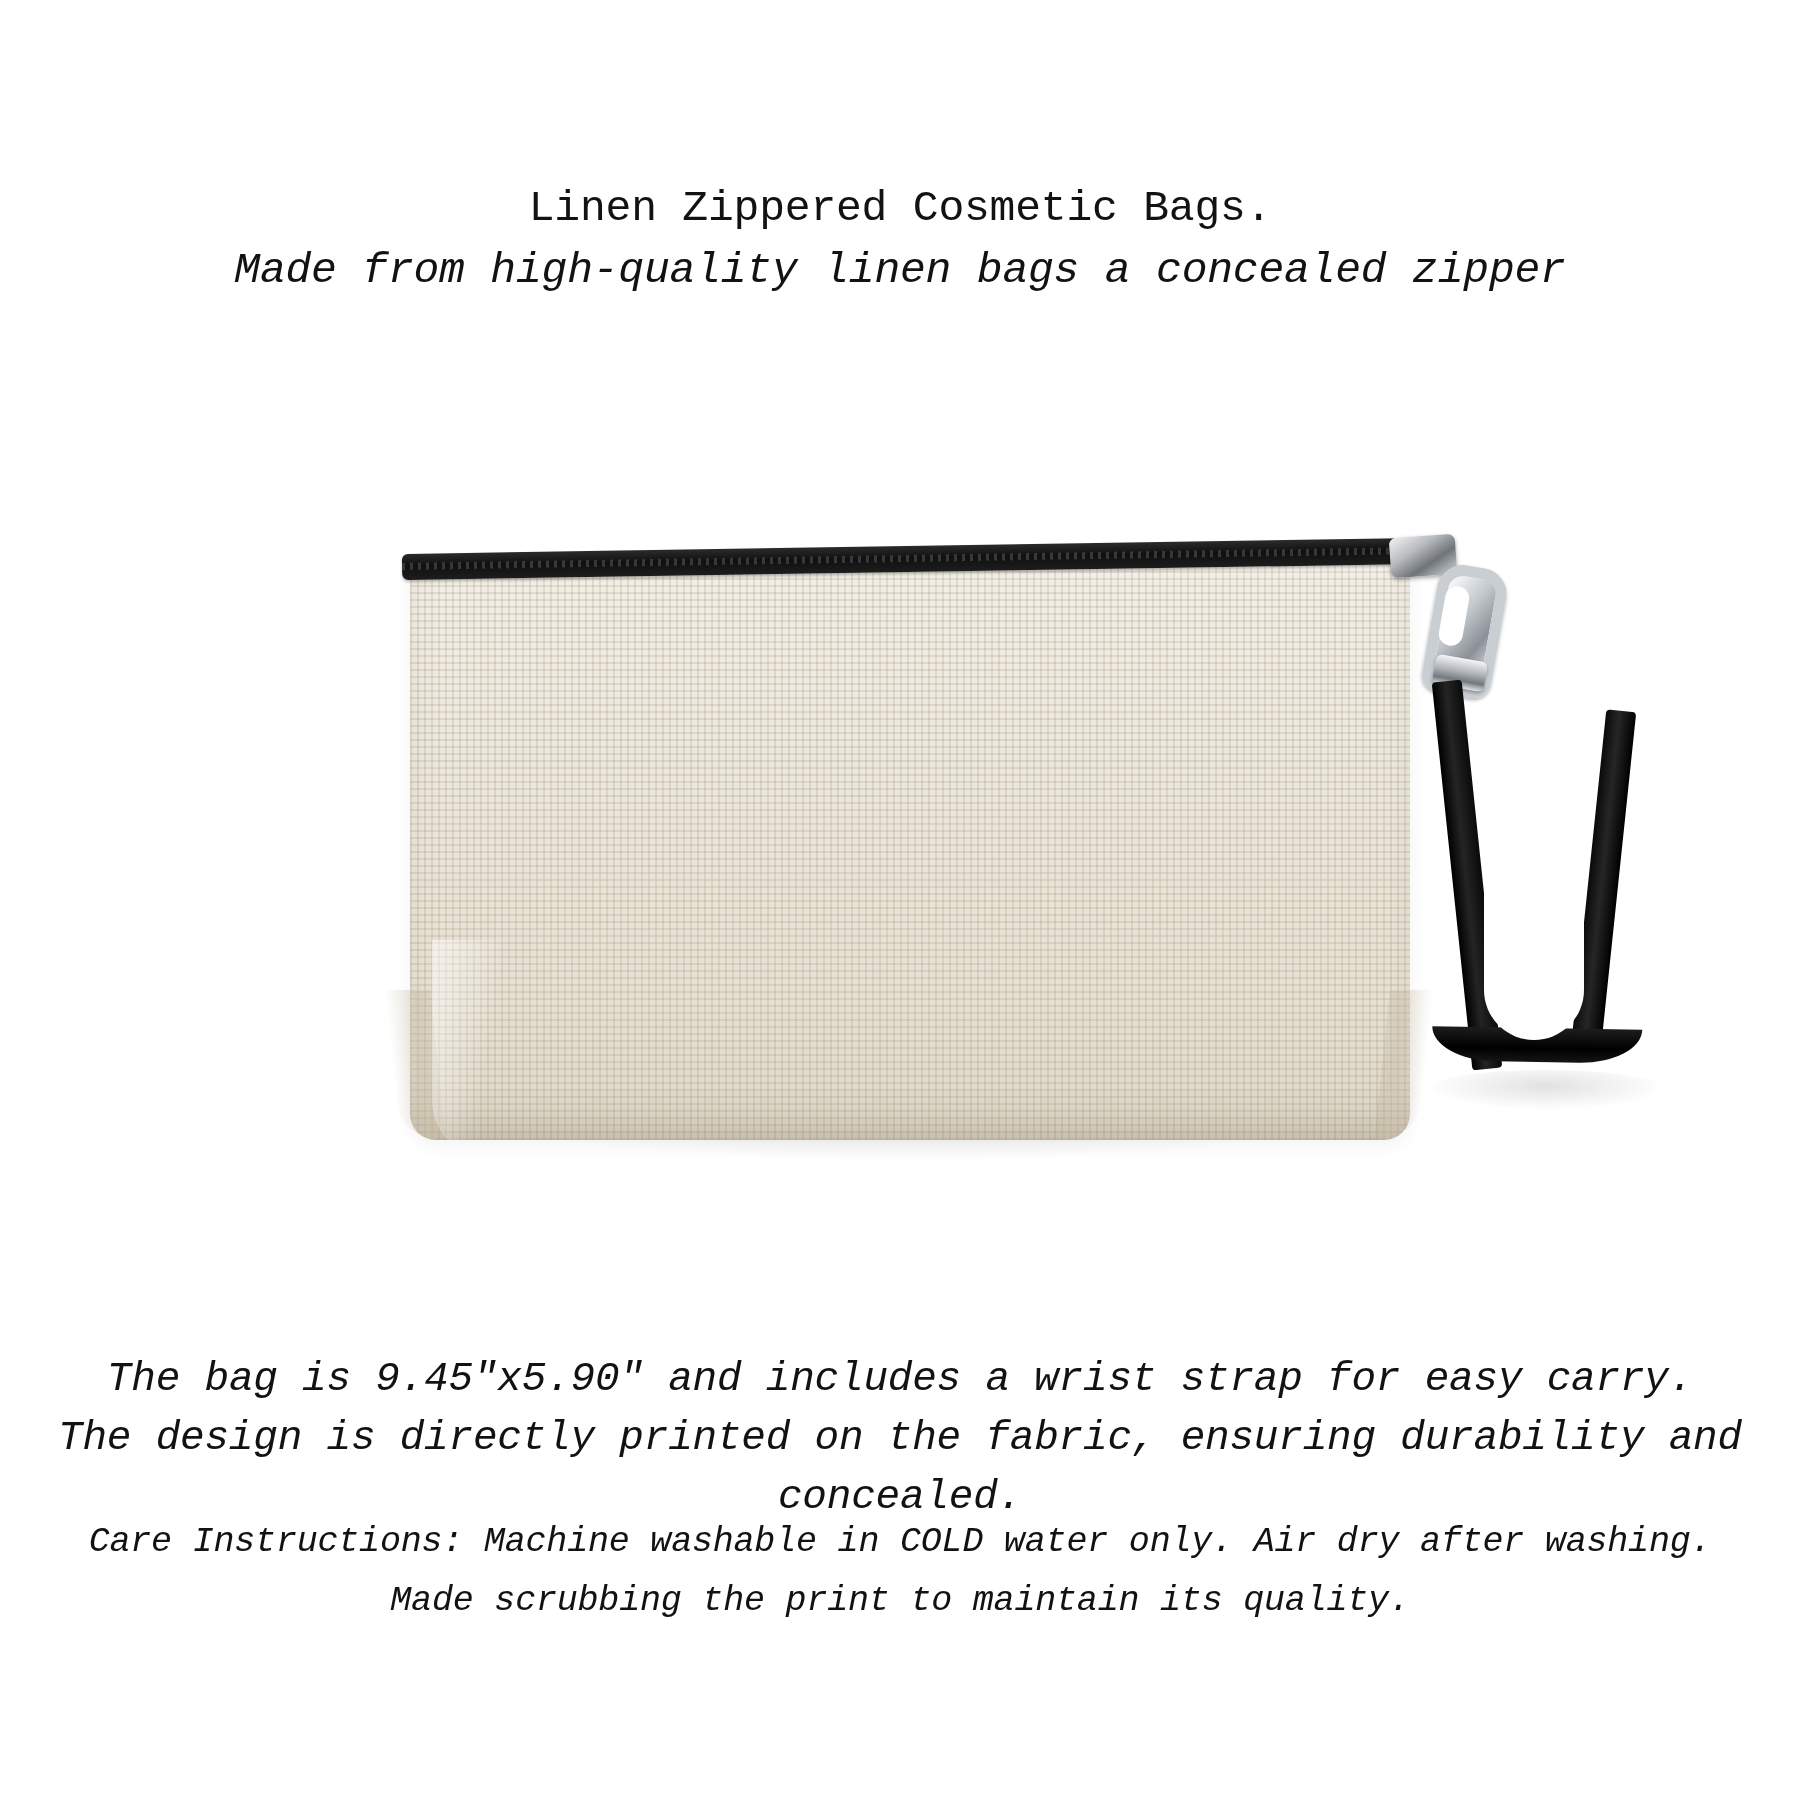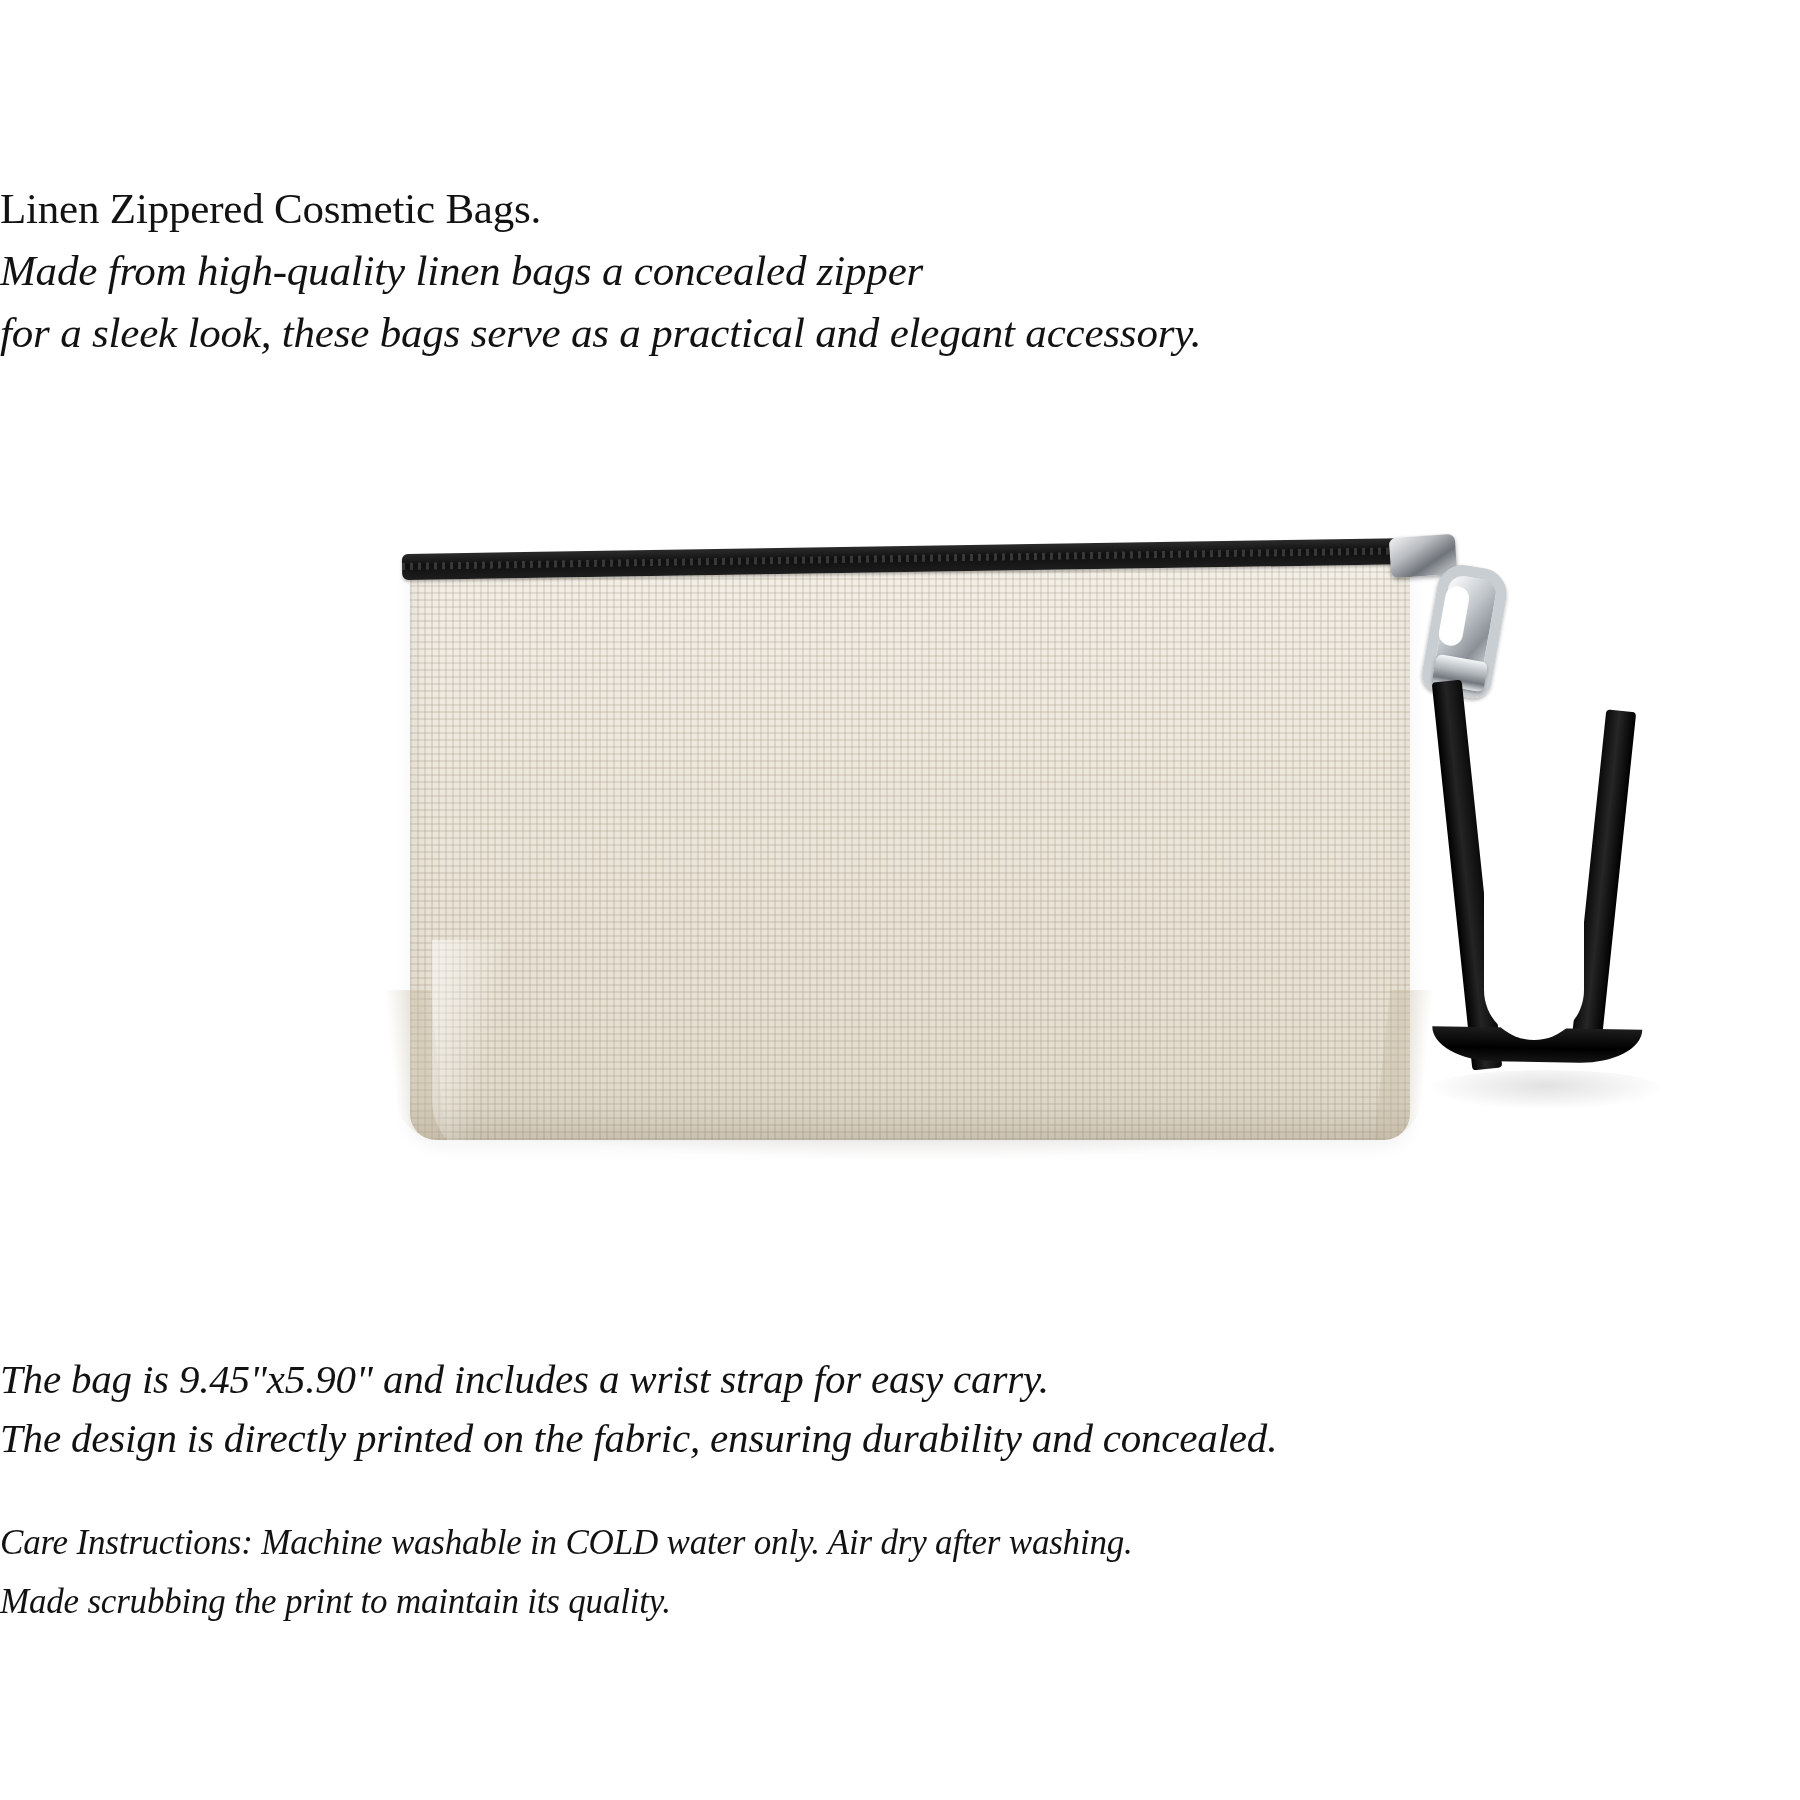--- a/index.html
+++ b/index.html
@@ -21,21 +21,22 @@
     width: 1800px;
     height: 1800px;
     background: #ffffff;
   }
 
   
   .text-block {
     position: absolute;
     left: 0;
     width: 1800px;
-    font-family: Liberation Serif, serif;
+    text-align: center;
+    font-family: Liberation Mono, monospace;
     color: #121212;
     letter-spacing: -0.2px;
   }
   .top-text {
     top: 178px;
     font-size: 43px;
     line-height: 62px;
     font-style: italic;
     font-weight: 400;
   }
@@ -255,21 +256,20 @@
   }
 </style>
 </head>
 <body>
 
 <div class="page">
 
   <div class="text-block top-text">
     <div class="line1">Linen Zippered Cosmetic Bags.</div>
     <div>Made from high-quality linen bags a concealed zipper</div>
-    <div>for a sleek look, these bags serve as a practical and elegant accessory.</div>
   </div>
 
   <div class="product">
 
     <div class="bag-bottom-shadow"></div>
 
     <div class="bag-body">
       <div class="bag-left-fold"></div>
     </div>
 

